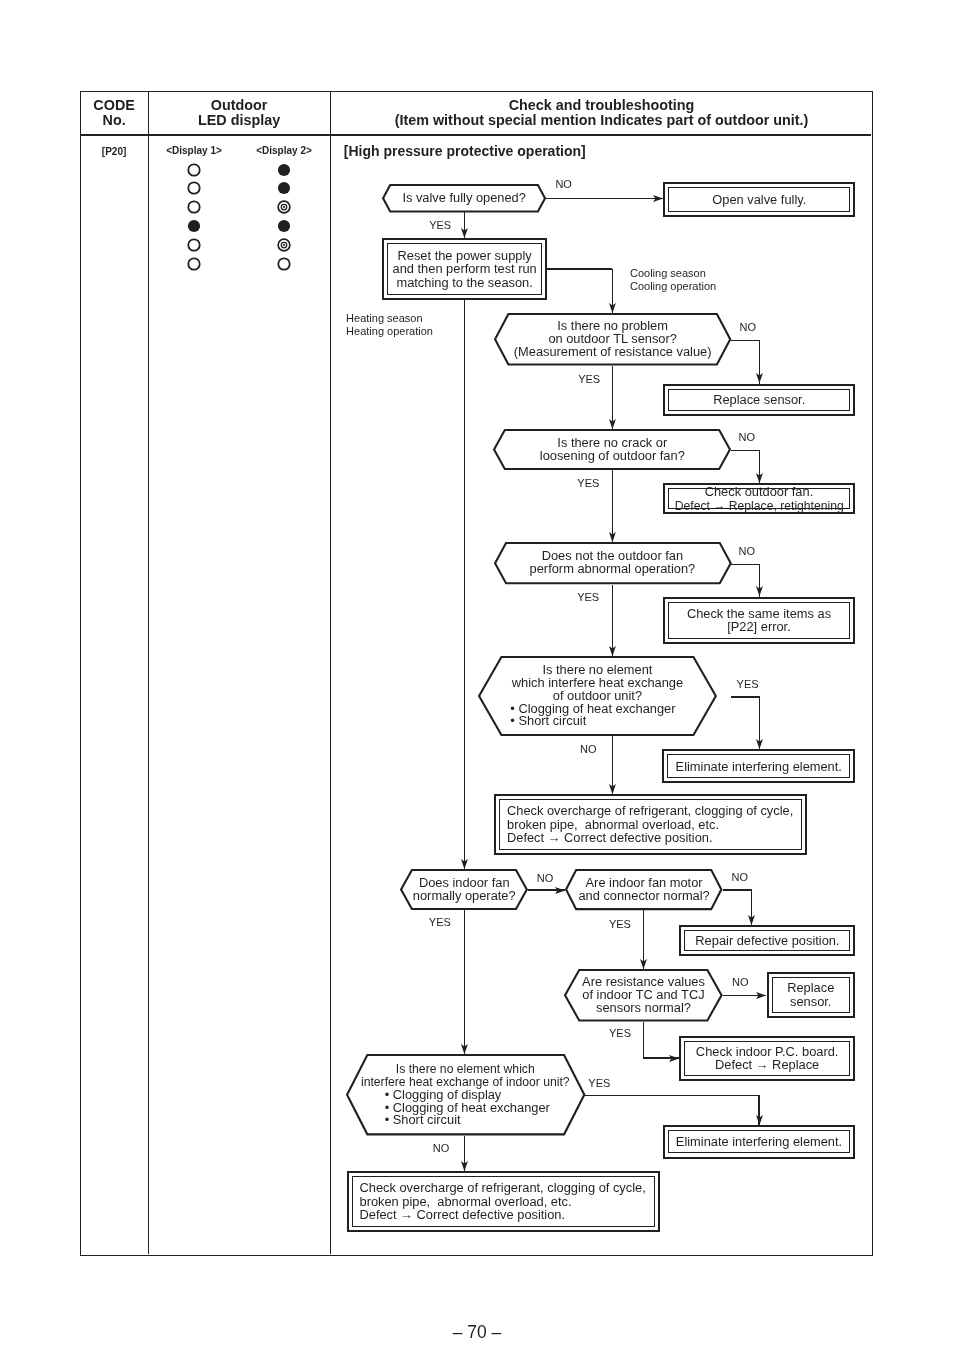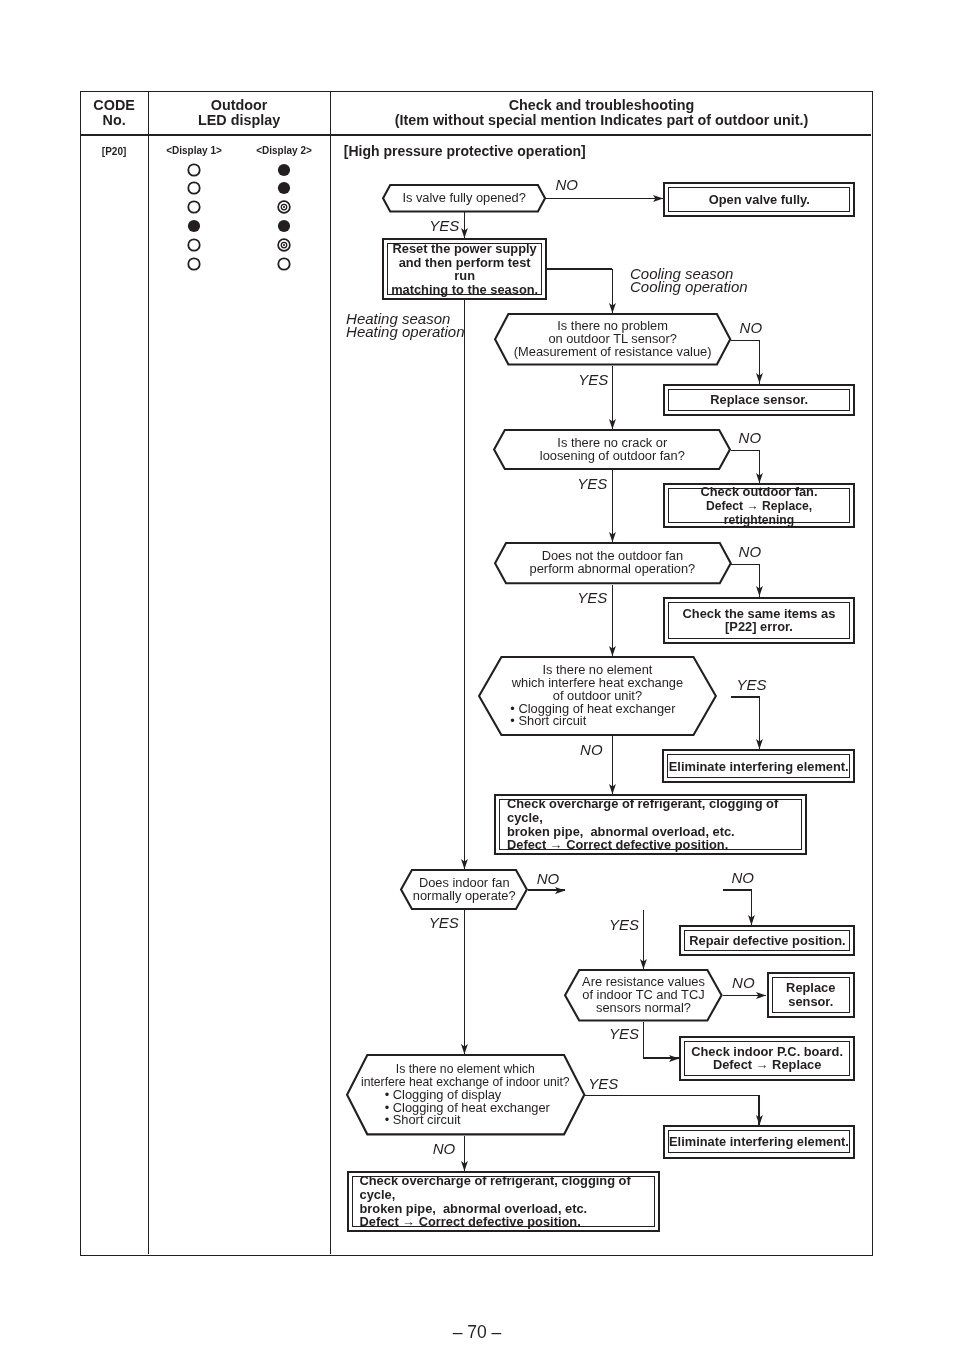--- a/index.html
+++ b/index.html
@@ -21,34 +21,34 @@
 
   .cellbold{position:absolute;font-weight:bold;font-size:10px;line-height:16px;}
 
   
   .led{position:absolute;}
 
   
   .fc{position:absolute;left:0;top:0;width:954px;height:1348px;}
   .box{position:absolute;border:2.1px solid #231f20;background:#fff;padding:3.1px;}
   .box .inner{border:1px solid #231f20;width:100%;height:100%;
-       display:flex;align-items:center;justify-content:center;font-weight:bold;}
+       display:flex;align-items:center;justify-content:center;}
   .box .txt{font-size:12.85px;line-height:13.6px;text-align:center;white-space:pre-wrap;position:relative;top:0.2px;}
   .box.lft .txt{text-align:left;}
   .hex{position:absolute;}
   .hex svg{position:absolute;left:0;top:0;overflow:visible;}
   .hex .txt{position:absolute;left:0;top:0;width:100%;height:100%;
        display:flex;flex-direction:column;align-items:center;justify-content:center;
        font-size:12.85px;line-height:12.9px;text-align:center;white-space:nowrap;}
   .hex .txt span{display:block;}
   .hex .txt .hx-head{text-align:center;}
   .hex .txt .hx-bullets{text-align:left;}
   #hex-outdoor .txt .hx-bullets{position:relative;left:-4.5px;}
   #hex-indoor .txt .hx-bullets{position:relative;left:2px;}
-  .lbl{position:absolute;font-size:15px;line-height:13.1px;white-space:pre-line;font-style:italic;}
+  .lbl{position:absolute;font-size:11px;line-height:13.1px;white-space:pre-line;}
   #hex-indoor .txt .hx-head{font-size:12.2px;}
   .sq95 > div:nth-child(2){display:inline-block;transform:scaleX(.947);transform-origin:center;}
   .ln{position:absolute;background:#231f20;}
   .ln.h{height:1.4px;}
   .ln.v{width:1.4px;}
   .arrow{position:absolute;}
   .arrow svg{display:block;overflow:visible;}
 
   .pageno{position:absolute;width:954px;text-align:center;font-size:17.5px;line-height:20px;color:#231f20;}
 </style>
@@ -234,21 +234,21 @@
         </svg>
       </div>
     <div class="lbl" style="left:577.3px;top:477.1px;">YES</div>
     <div class="ln v" style="left:611.8px;top:470.3px;height:71.9px;"></div>
     <div class="arrow down" style="left:609.05px;top:532.0px;">
         <svg width="6.9" height="10.2" viewBox="0 0 6.9 10.2">
           <path d="M3.45 10.2 L0 0 L3.45 2.4 L6.9 0 Z" fill="#231f20"></path>
         </svg>
       </div>
 
-    <div class="box" style="left:662.9px;top:483.2px;width:192.2px;height:45px;">
+    <div class="box" style="left:662.9px;top:483.2px;width:192.2px;height:31px;">
       <div class="inner">
           <div class="txt sq95"><div>Check outdoor fan.</div><div>Defect → Replace, retightening</div></div>
         </div>
     </div>
 
     <div class="hex" style="left:493.5px;top:542.2px;width:237.8px;height:42.3px;">
       <svg width="237.8" height="42.3" viewBox="0 0 237.8 42.3">
           <path d="M12 1.05 H225.8 L236.75 21.15 L225.8 41.25 H12 L1.05 21.15 Z" fill="#fff" stroke="#231f20" stroke-width="2.1"></path>
         </svg>
       <div class="txt">
@@ -342,20 +342,29 @@
         </svg>
       </div>
     <div class="lbl" style="left:428.8px;top:916.2px;">YES</div>
     <div class="ln v" style="left:463.6px;top:910.2px;height:144.2px;"></div>
     <div class="arrow down" style="left:460.85px;top:1044.2px;">
         <svg width="6.9" height="10.2" viewBox="0 0 6.9 10.2">
           <path d="M3.45 10.2 L0 0 L3.45 2.4 L6.9 0 Z" fill="#231f20"></path>
         </svg>
       </div>
 
+    <div class="hex" style="left:565.4px;top:869.2px;width:157.4px;height:41.2px;">
+      <svg width="157.4" height="41.2" viewBox="0 0 157.4 41.2">
+          <path d="M11.1 1.05 H146.3 L156.35 20.6 L146.3 40.15 H11.1 L1.05 20.6 Z" fill="#fff" stroke="#231f20" stroke-width="2.1"></path>
+        </svg>
+      <div class="txt">
+          <span style="white-space:pre-line;">Are indoor fan motor
+and connector normal?</span>
+        </div>
+    </div>
     <div class="lbl" style="left:731.5px;top:870.6px;">NO</div>
     <div class="ln h" style="left:722.8px;top:889.4px;width:29.5px;"></div>
     <div class="ln v" style="left:751.1px;top:890.0px;height:34.7px;"></div>
     <div class="arrow down" style="left:748.35px;top:914.5px;">
         <svg width="6.9" height="10.2" viewBox="0 0 6.9 10.2">
           <path d="M3.45 10.2 L0 0 L3.45 2.4 L6.9 0 Z" fill="#231f20"></path>
         </svg>
       </div>
     <div class="lbl" style="left:608.9px;top:917.6px;">YES</div>
     <div class="ln v" style="left:642.9px;top:910.4px;height:58.7px;"></div>

